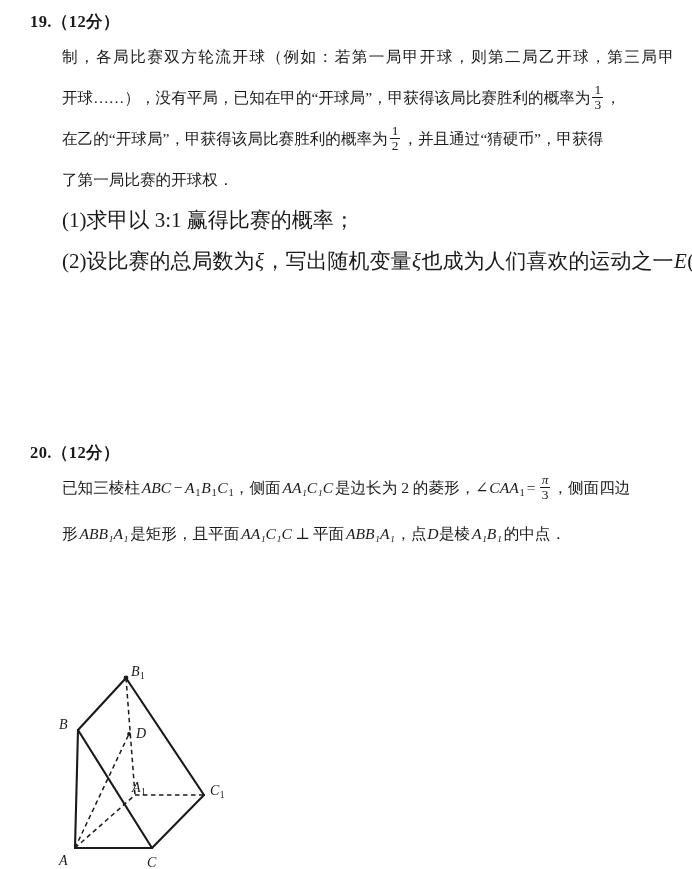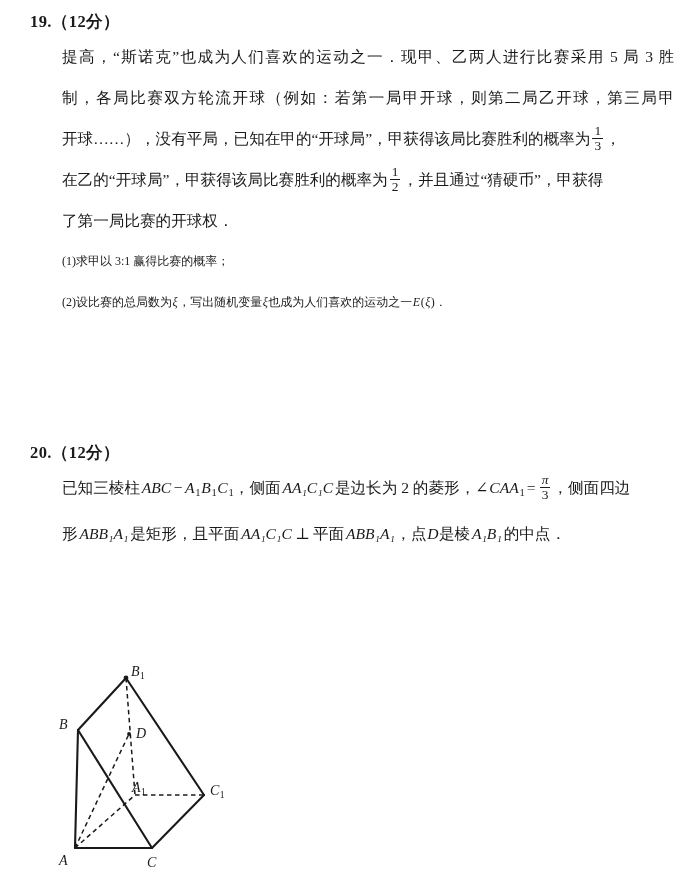--- a/index.html
+++ b/index.html
@@ -45,21 +45,21 @@
     margin-left: 62px;
     margin-right: 18px;
     font-size: 15.6px;
     line-height: 41px;
     text-align: justify;
     text-justify: inter-character;
   }
   .sub-q {
     margin-left: 62px;
     margin-right: 18px;
-    font-size: 12px;
+    font-size: 21px;
     line-height: 41px;
   }
 
   
   .ln { display: block; white-space: nowrap; }
   .ln.justify {
     white-space: normal;
     text-align: justify;
     text-align-last: justify;
   }
@@ -156,23 +156,20 @@
 
 <div class="page">
 
   <div class="problem" id="problem-19">
 
     <div class="prob-head">
       <span>19.</span><span class="marks">（12分）</span>
     </div>
 
     <div class="body-block">
-      <span class="ln justify">
-        <span>提高，“斯诺克”也成为人们喜欢的运动之一．现甲、乙两人进行比赛采用 5 局 3 胜</span>
-      </span>
       <span class="ln justify">
         <span>制，各局比赛双方轮流开球（例如：若第一局甲开球，则第二局乙开球，第三局甲</span>
       </span>
       <span class="ln">
         <span>开球……），没有平局，已知在甲的“开球局”，甲获得该局比赛胜利的概率为</span><span class="frac"><span class="num mn">1</span><span class="den mn">3</span></span><span>，</span>
       </span>
       <span class="ln">
         <span>在乙的“开球局”，甲获得该局比赛胜利的概率为</span><span class="frac"><span class="num mn">1</span><span class="den mn">2</span></span><span>，并且通过“猜硬币”，甲获得</span>
       </span>
       <span class="ln">

